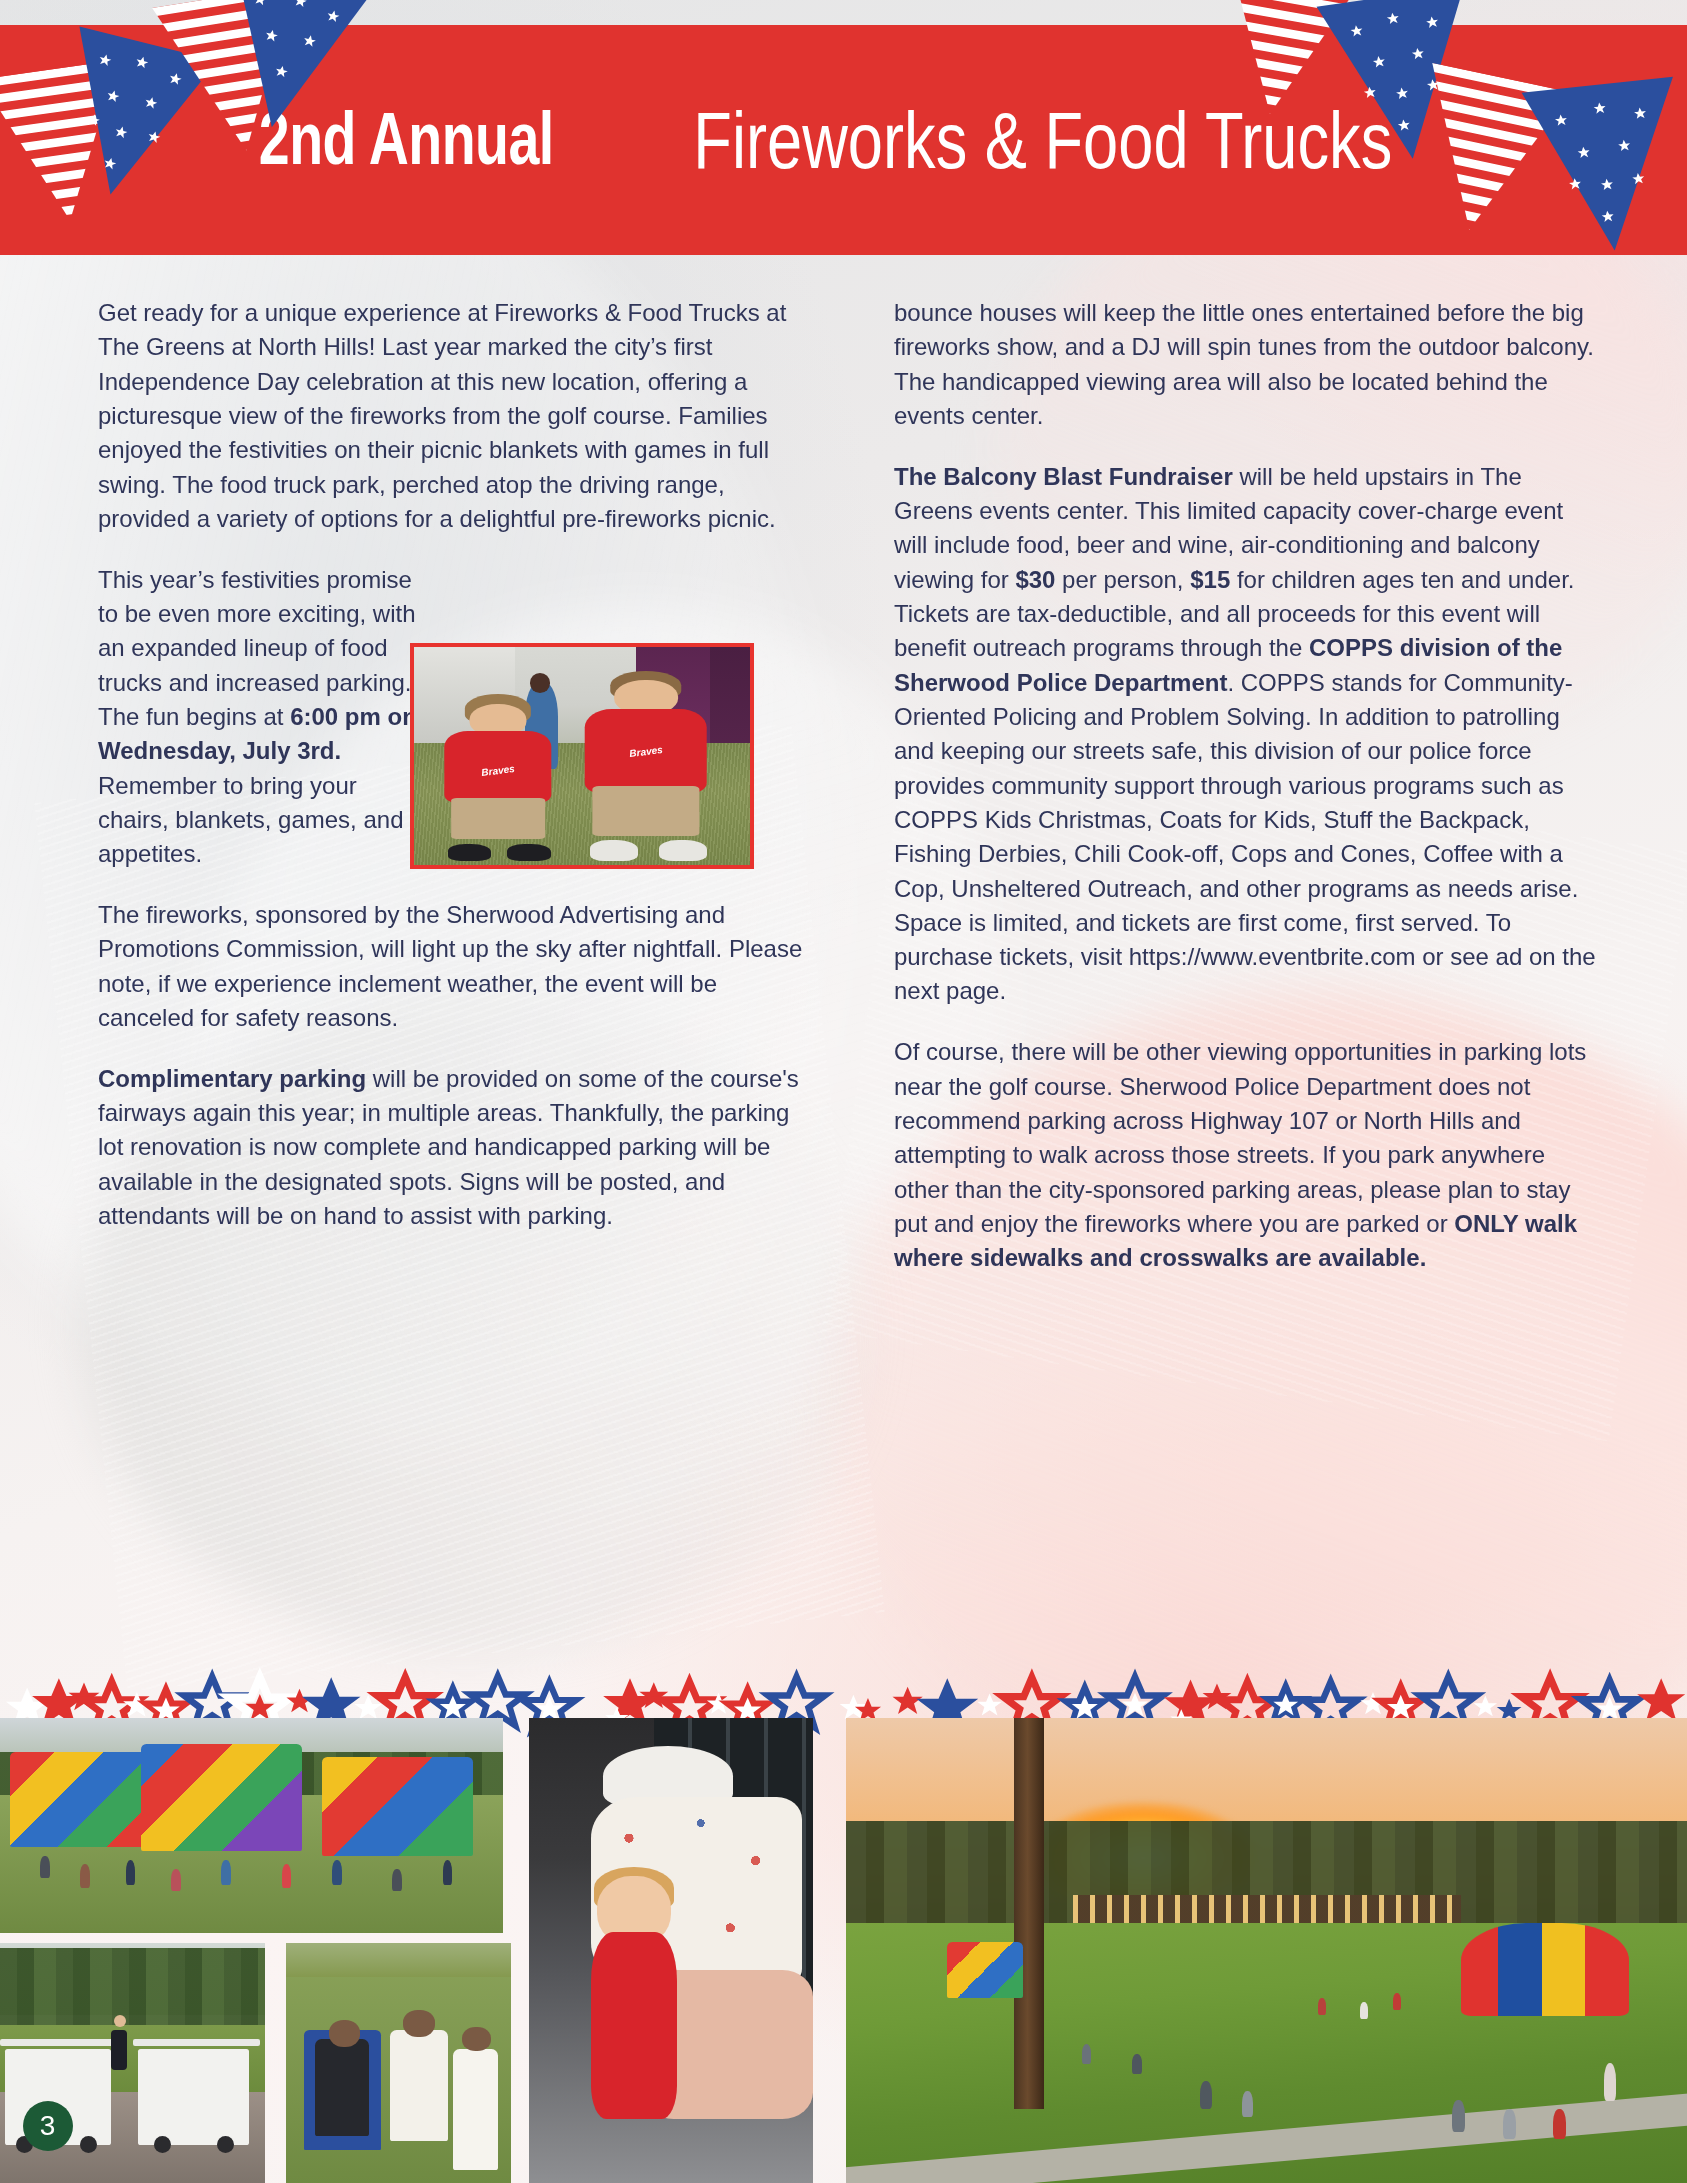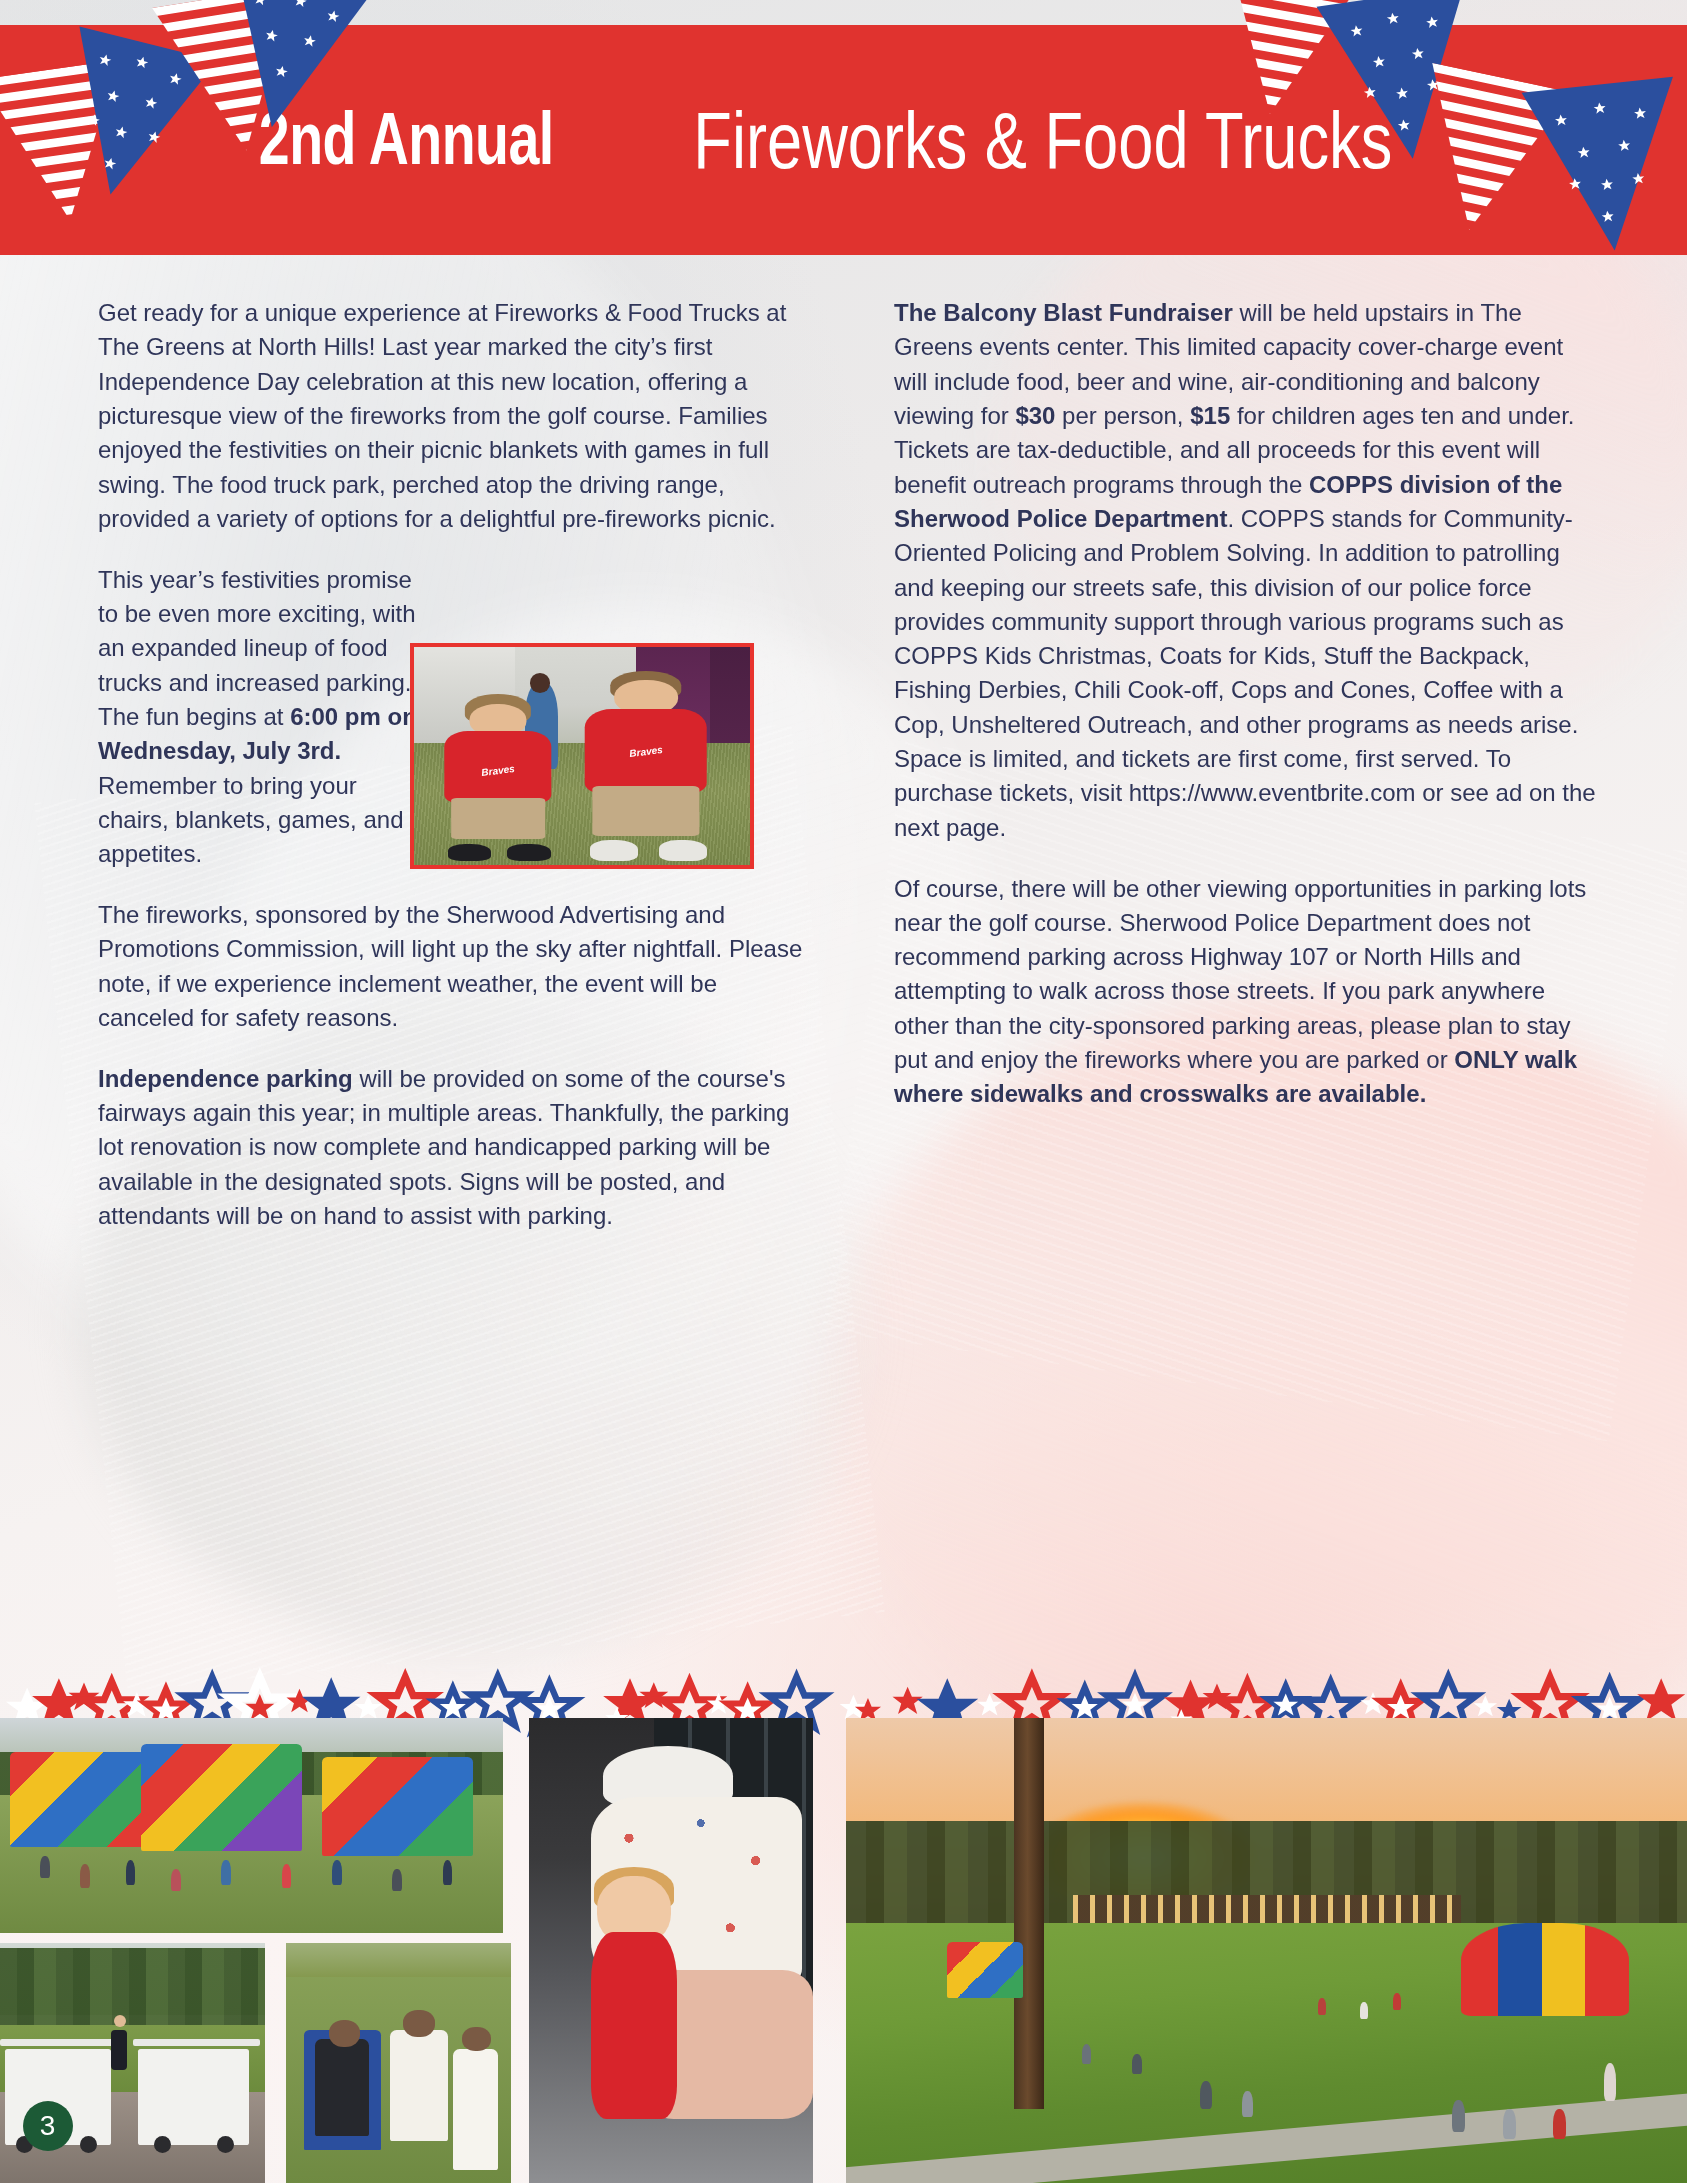--- a/index.html
+++ b/index.html
@@ -298,21 +298,21 @@
 
 <div class="col col-left">
   <p>Get ready for a unique experience at Fireworks &amp; Food Trucks at The Greens at North Hills! Last year marked the city’s first Independence Day celebration at this new location, offering a picturesque view of the fireworks from the golf course. Families enjoyed the festivities on their picnic blankets with games in full swing. The food truck park, perched atop the driving range, provided a variety of options for a delightful pre-fireworks picnic.</p>
 
   <div class="wrap-photo"></div>
 
   <p><span>This year’s festivities promise to be even more exciting, with an expanded lineup of food trucks and increased parking. The fun begins at </span><b>6:00 pm on Wednesday, July 3rd.</b><span> Remember to bring your chairs, blankets, games, and appetites.</span></p>
 
   <p>The fireworks, sponsored by the Sherwood Advertising and Promotions Commission, will light up the sky after nightfall. Please note, if we experience inclement weather, the event will be canceled for safety reasons.</p>
 
-  <p><b>Independence parking</b><span> will be provided on some of the course's fairways again this year; in multiple areas.  Thankfully, the parking lot renovation is now complete and handicapped parking will be available in the designated spots. Signs will be posted, and attendants will be on hand to assist with parking.</span></p>
+  <p><b>Complimentary parking</b><span> will be provided on some of the course's fairways again this year; in multiple areas.  Thankfully, the parking lot renovation is now complete and handicapped parking will be available in the designated spots. Signs will be posted, and attendants will be on hand to assist with parking.</span></p>
 
 </div>
 
 <div class="boys-photo">
   <div class="bp-inner">
     <div class="bp-sky"></div>
     <div class="bp-trailer"></div>
     <div class="bp-truck"></div>
     <div class="bp-truck2"></div>
     <div class="bp-grass"></div>
@@ -335,20 +335,21 @@
       <div class="shirt" style="top:21%;width:96%;height:44%;"></div>
       <div class="logo" style="top:40%;font-size:10px;">Braves</div>
       <div class="shorts" style="top:61%;width:84%;height:26%;"></div>
       <div class="shoe" style="left:6%;width:38%;height:11%;background:#e7e6e1;"></div>
       <div class="shoe" style="right:2%;width:38%;height:11%;background:#e7e6e1;"></div>
     </div>
   </div>
 </div>
 
 <div class="col col-right">
+  <p>bounce houses will keep the little ones entertained before the big fireworks show, and a DJ will spin tunes from the outdoor balcony. The handicapped viewing area will also be located behind the events center.</p>
 
   <p><b>The Balcony Blast Fundraiser</b><span> will be held upstairs in The Greens events center. This limited capacity cover-charge event will include food, beer and wine, air-conditioning and balcony viewing for </span><b>$30</b><span> per person, </span><b>$15</b><span> for children ages ten and under. Tickets are tax-deductible, and all proceeds for this event will benefit outreach programs through the </span><b>COPPS division of the Sherwood Police Department</b><span>. COPPS stands for Community-Oriented Policing and Problem Solving. In addition to patrolling and keeping our streets safe, this division of our police force provides community support through various programs such as COPPS Kids Christmas, Coats for Kids, Stuff the Backpack, Fishing Derbies, Chili Cook-off, Cops and Cones, Coffee with a Cop, Unsheltered Outreach, and other programs as needs arise. Space is limited, and tickets are first come, first served. To purchase tickets, visit https://www.eventbrite.com or see ad on the next page.</span></p>
 
   <p><span>Of course, there will be other viewing opportunities in parking lots near the golf course. Sherwood Police Department does not recommend parking across Highway 107 or North Hills and attempting to walk across those streets. If you park anywhere other than the city-sponsored parking areas, please plan to stay put and enjoy the fireworks where you are parked or </span><b>ONLY walk where sidewalks and crosswalks are available.</b></p>
 
 </div>
 
 <svg class="star-border" viewBox="0 0 2550 118" xmlns="http://www.w3.org/2000/svg">
   <defs>
     <g id="sf">

